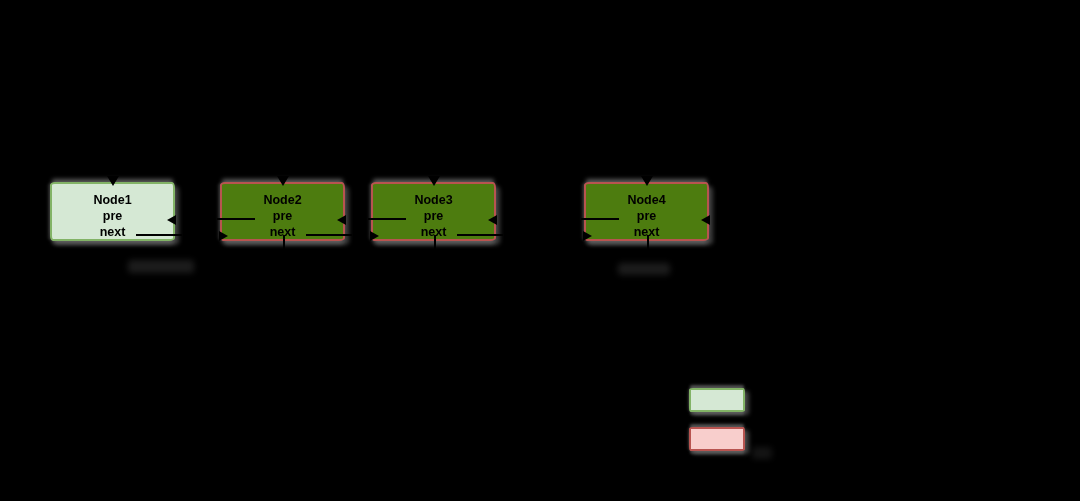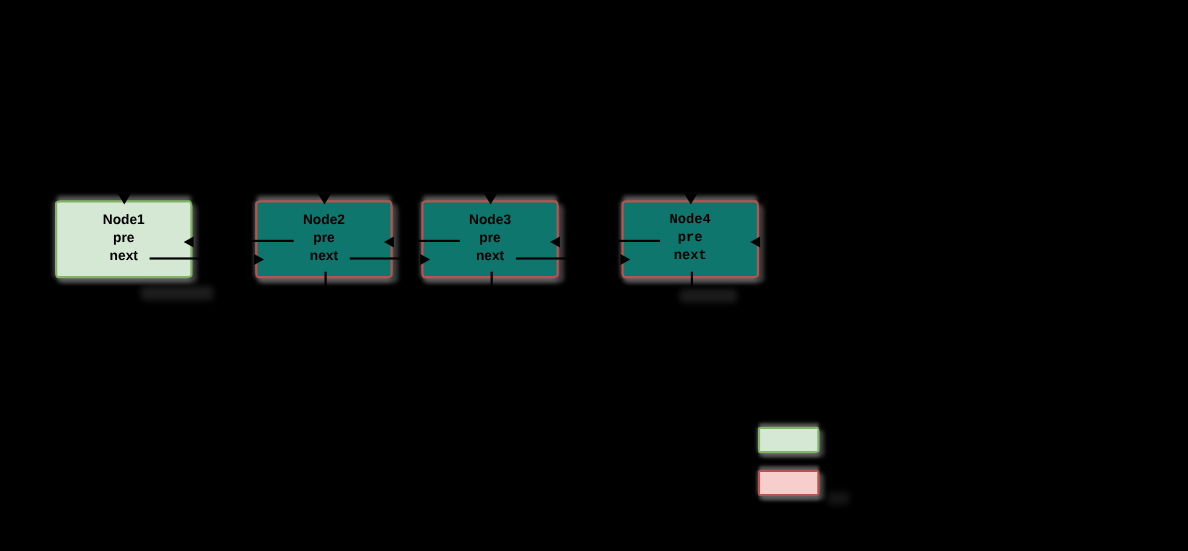--- a/index.html
+++ b/index.html
@@ -2,44 +2,44 @@
 <html><head>
 <meta charset="utf-8">
 <style>
   html,body{margin:0;padding:0;background:#000;}
   .canvas{
     position:relative;width:1080px;height:501px;background:#000;overflow:hidden;
     font-family:"Liberation Sans", sans-serif;
   }
   
   .node{
-    position:absolute;top:182px;width:125px;height:71px;box-sizing:border-box;
+    position:absolute;top:182px;width:125px;height:59px;box-sizing:border-box;
     border:2px solid #000;border-radius:5px 3px 6px 3px / 3px 6px 3px 5px;
     text-align:center;padding-top:8px;
     font-weight:bold;font-size:12.5px;line-height:16px;color:#000;
     box-shadow:
       0 -5px 4px -2px rgba(135,135,135,.65),
       4px 4px 4px 0 rgba(120,120,120,.50),
       -3px 0 3px -1px rgba(120,120,120,.35),
       0 5px 4px -2px rgba(130,130,130,.55);
   }
   
   .node::before, .swatch::before{
     content:"";position:absolute;left:-2px;right:-4px;top:-7px;height:6px;
     background:rgba(128,128,128,.85);
     border-radius:4px 2px 3px 2px;
     filter:blur(.6px);
     z-index:-1;
   }
   .node.green{background:#d5e8d4;border-color:#82b366;}
-  .node.red{background:#0f766e;border-color:#b85450;margin-left:12px;}
+  .node.red{background:#4d7c0f;border-color:#b85450;}
   .n1{left:50px;}
   .n2{left:220px;}
   .n3{left:371px;}
-  .n4{left:553px;font-family:Liberation Mono, monospace;}
+  .n4{left:584px;}
   .txt{display:block;}
   
   .arrow-top{
     position:absolute;top:-8px;left:50%;transform:translateX(-50%);
     width:0;height:0;border-left:6px solid transparent;border-right:6px solid transparent;
     border-top:10px solid #000;
   }
   .pre-line{position:absolute;top:34px;left:-5px;width:38px;height:2px;background:#000;}
   .next-line{position:absolute;top:50px;left:84px;width:46px;height:2px;background:#000;}
   .ah-left{  

